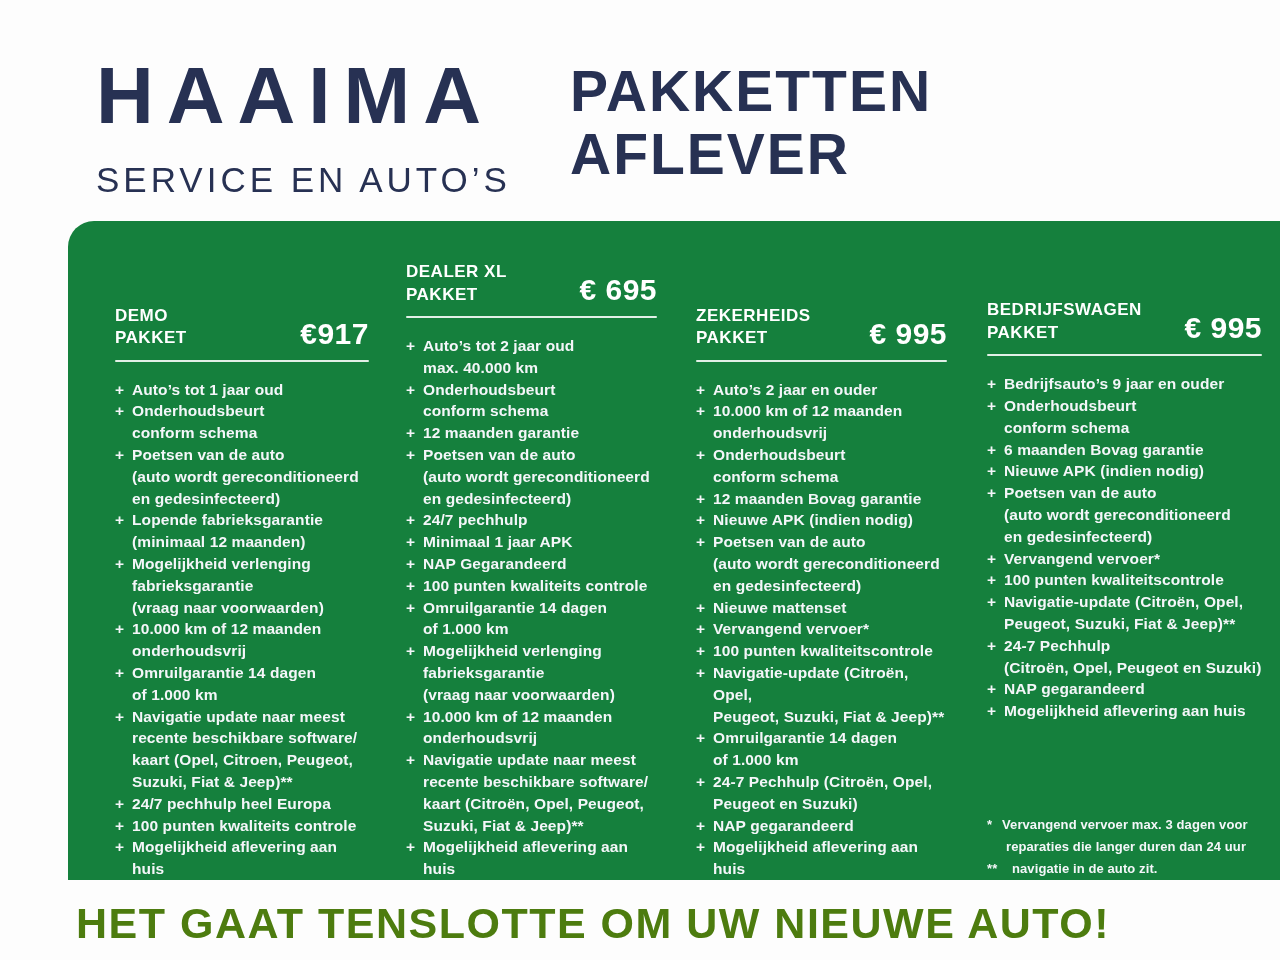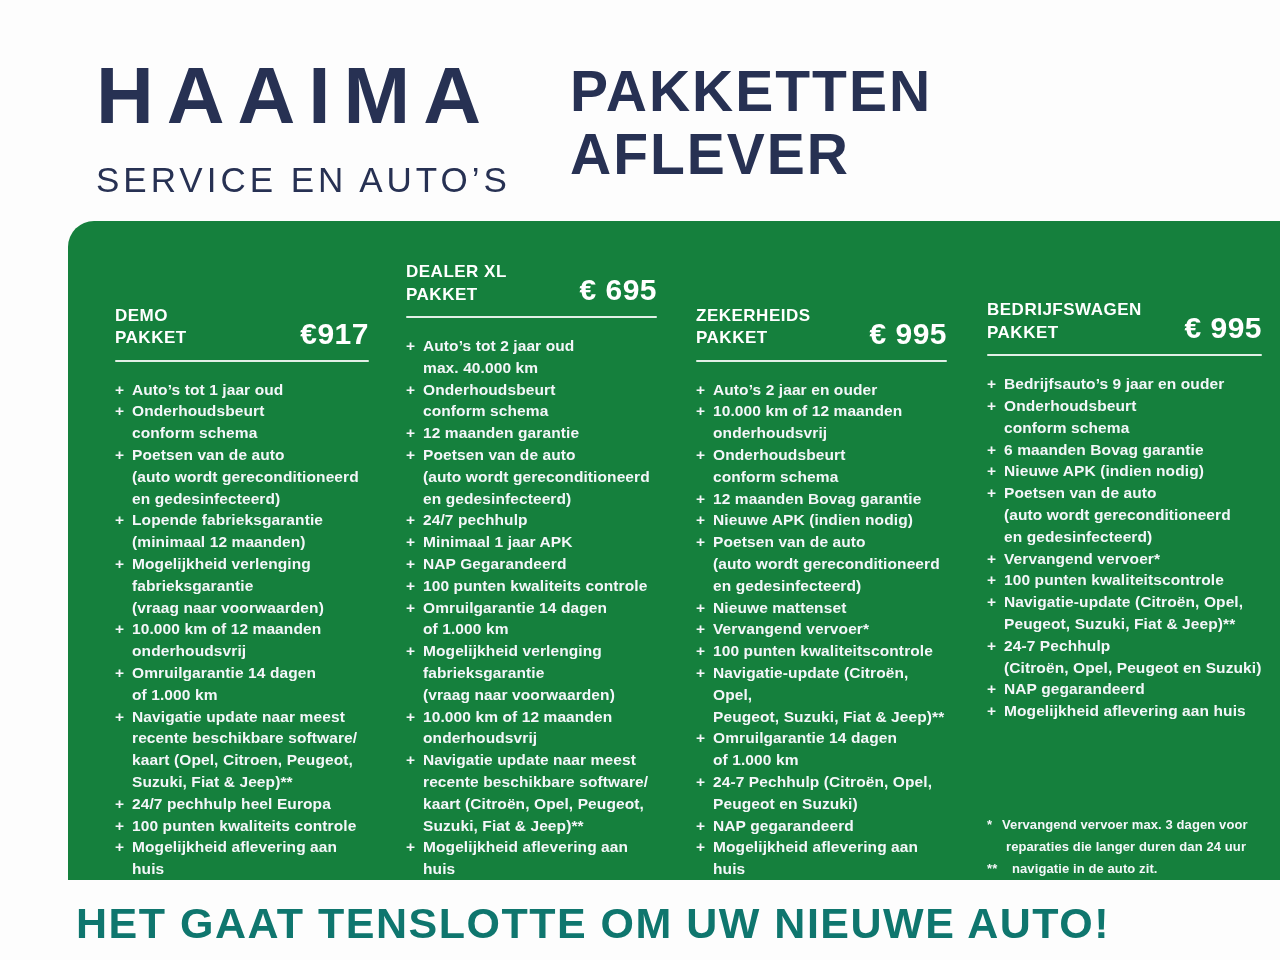--- a/index.html
+++ b/index.html
@@ -75,21 +75,21 @@
   .footnote .line, .footnote .marker {
     font-size:13px; font-weight:700; letter-spacing:.1px;
     line-height:22px; color:#f4f6f9;
   }
   .footnote .line.cont { padding-left:4px; }
 
   
   .bottom-tagline {
     position:absolute; left:76px; top:899px;
     font-size:43px; font-weight:700; letter-spacing:1.5px;
-    color:#0f766e; white-space:nowrap;
+    color:#4d7c0f; white-space:nowrap;
   }
 </style>
 </head>
 <body>
 
 <div class="logo">
   <div class="logo-name">HAAIMA</div>
   <div class="logo-sub">SERVICE EN AUTO’S</div>
 </div>
 

